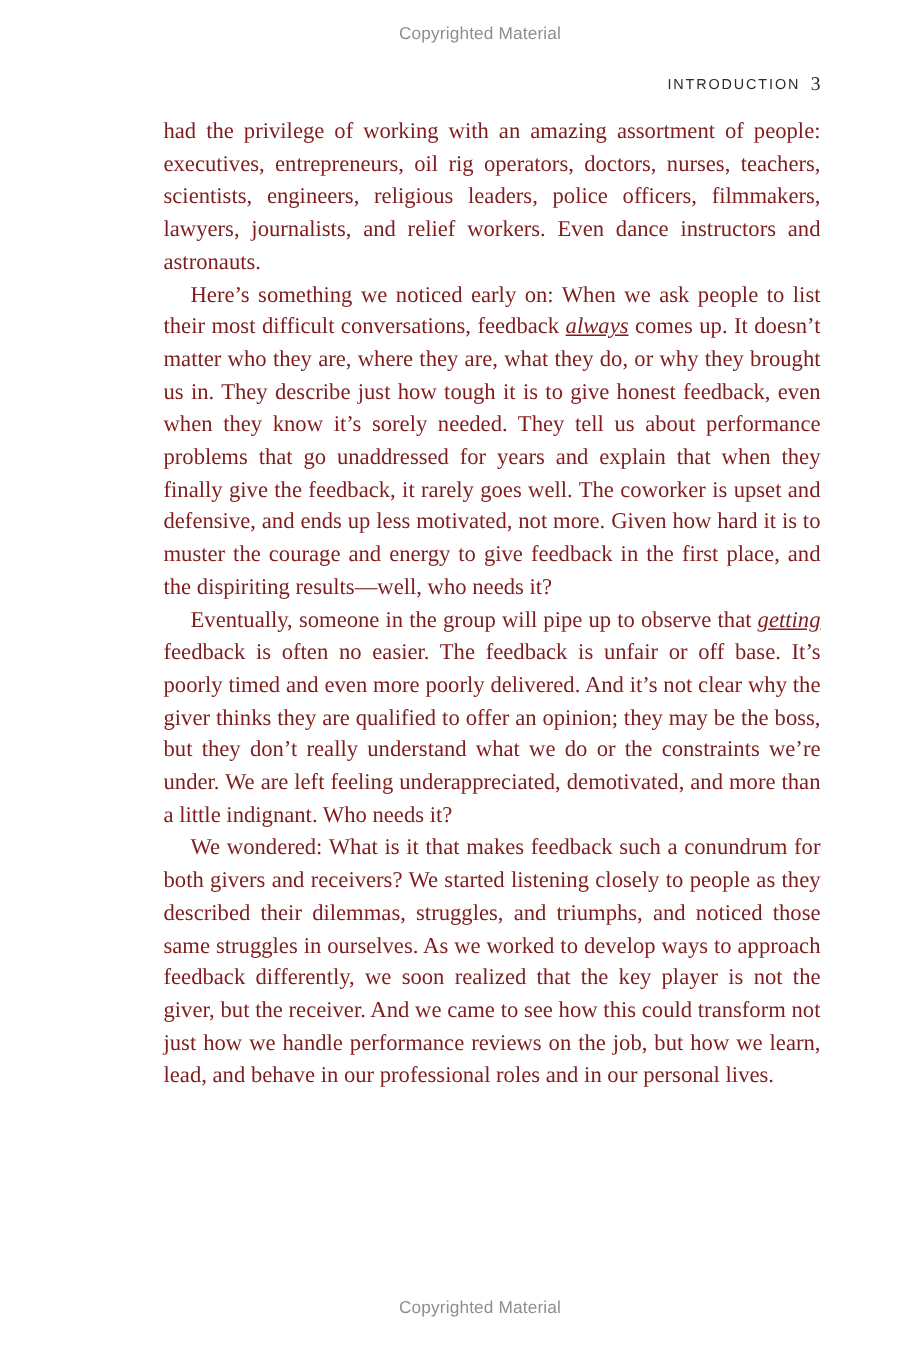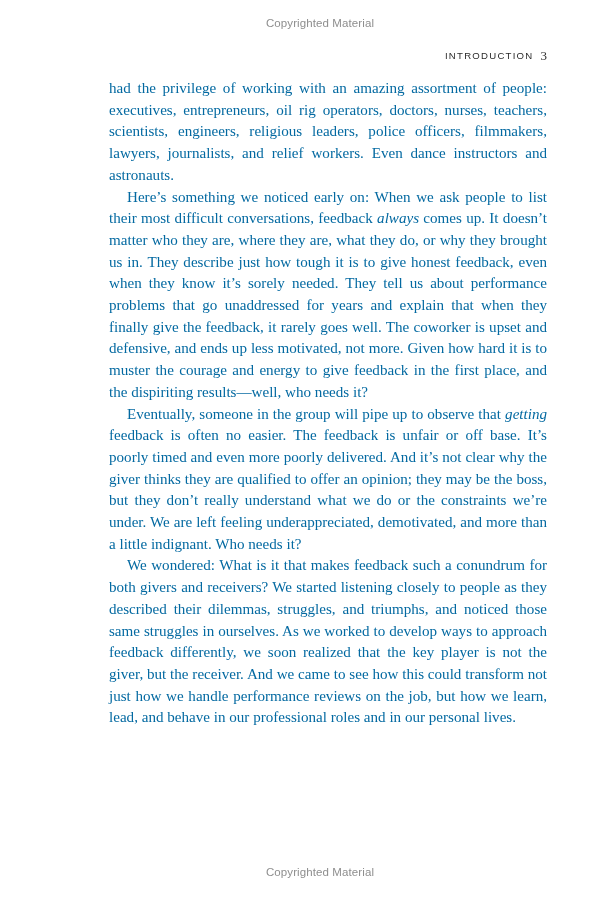--- a/index.html
+++ b/index.html
@@ -69,34 +69,35 @@
     position: absolute;
     top: 78px;
     left: 89px;
     width: 438px;
   }
 
   .textblock p {
     margin: 0;
     font-size: 15.1px;
     line-height: 21.7px;
-    color: #0369a1;
+    color: #7f1d1d;
     text-align: justify;
     text-justify: inter-word;
     hyphens: manual;
     -webkit-hyphens: manual;
     text-indent: 0;
   }
 
   .textblock p.indent {
     text-indent: 18px;
   }
 
   .textblock p em {
     font-style: italic;
+    text-decoration: underline;
   }
 
   
   .textblock p {
     text-align-last: left;
   }
 </style>
 </head>
 <body>
 

